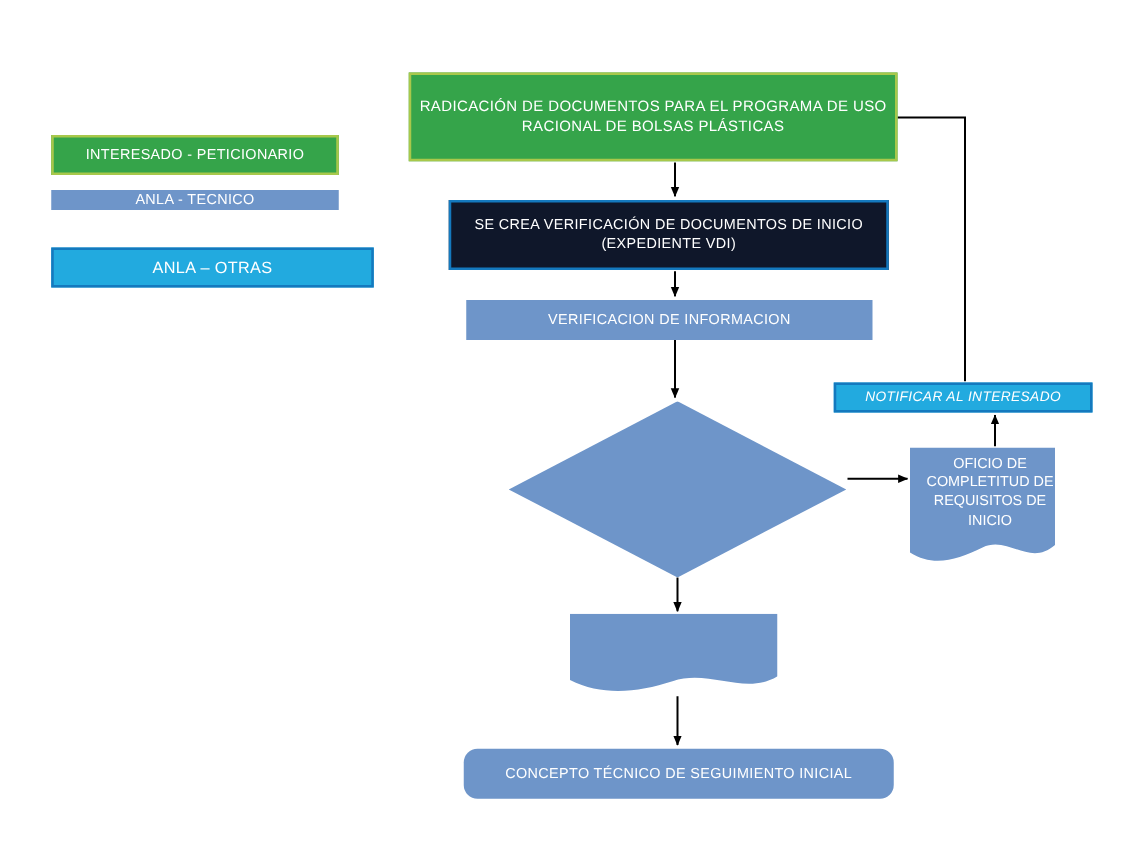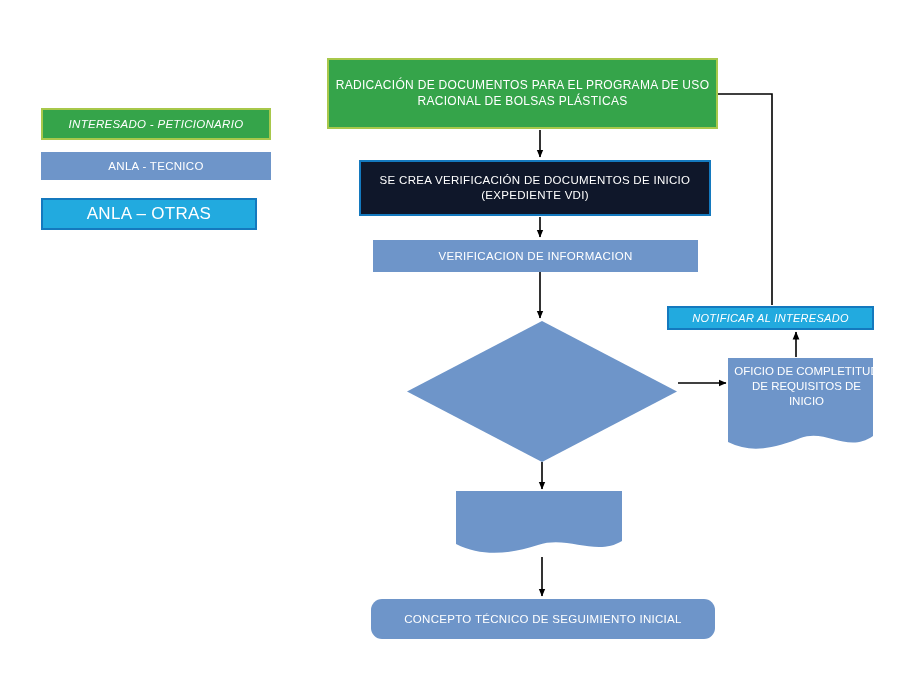--- a/index.html
+++ b/index.html
@@ -36,33 +36,32 @@
     display: block;
     padding: 0 6px;
   }
 
   
   #legend-interesado {
     left: 41px; top: 108px; width: 230px; height: 32px;
     background: #35A44A;
     border: 2px solid #A8C84B;
     font-size: 11.5px;
-    font-style: italic;
   }
   #legend-anla-tecnico {
-    left: 41px; top: 152px; width: 230px; height: 28px;
+    left: 41px; top: 152px; width: 230px; height: 16px;
     background: #6E95C9;
     border: none;
     font-size: 11.5px;
   }
   #legend-anla-otras {
-    left: 41px; top: 198px; width: 216px; height: 32px;
+    left: 41px; top: 198px; width: 258px; height: 32px;
     background: #22AADF;
     border: 2px solid #1479BE;
-    font-size: 17px;
+    font-size: 13px;
   }
 
   
   #node-radicacion {
     left: 327px; top: 58px; width: 391px; height: 71px;
     background: #35A44A;
     border: 2px solid #A8C84B;
     font-size: 12px;
   }
   #node-verificacion-docs {
@@ -117,21 +116,21 @@
   }
   .doc-shape .node-label {
     position: absolute;
     left: 0;
     width: 100%;
     z-index: 2;
     color: #ffffff;
     text-align: center;
   }
   #node-oficio {
-    left: 728px; top: 358px; width: 145px; height: 92px;
+    left: 728px; top: 358px; width: 116px; height: 92px;
   }
   #node-oficio .node-label {
     top: 6px;
     font-size: 11.5px;
     line-height: 1.32;
   }
   #node-creacion-urb {
     left: 456px; top: 491px; width: 166px; height: 62px;
   }
   #node-creacion-urb .node-label {

